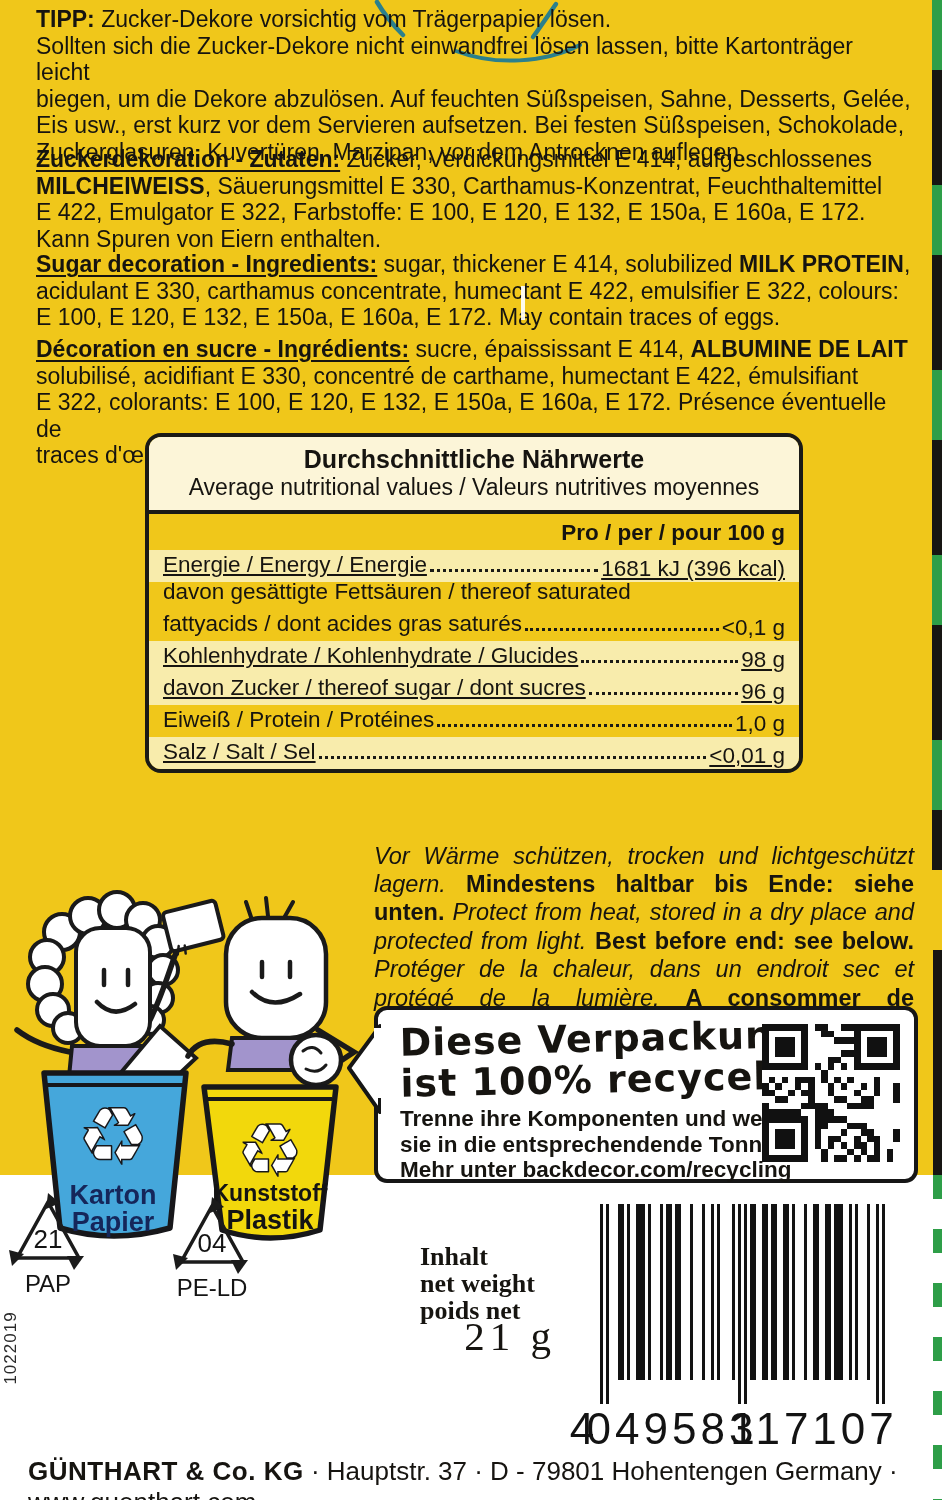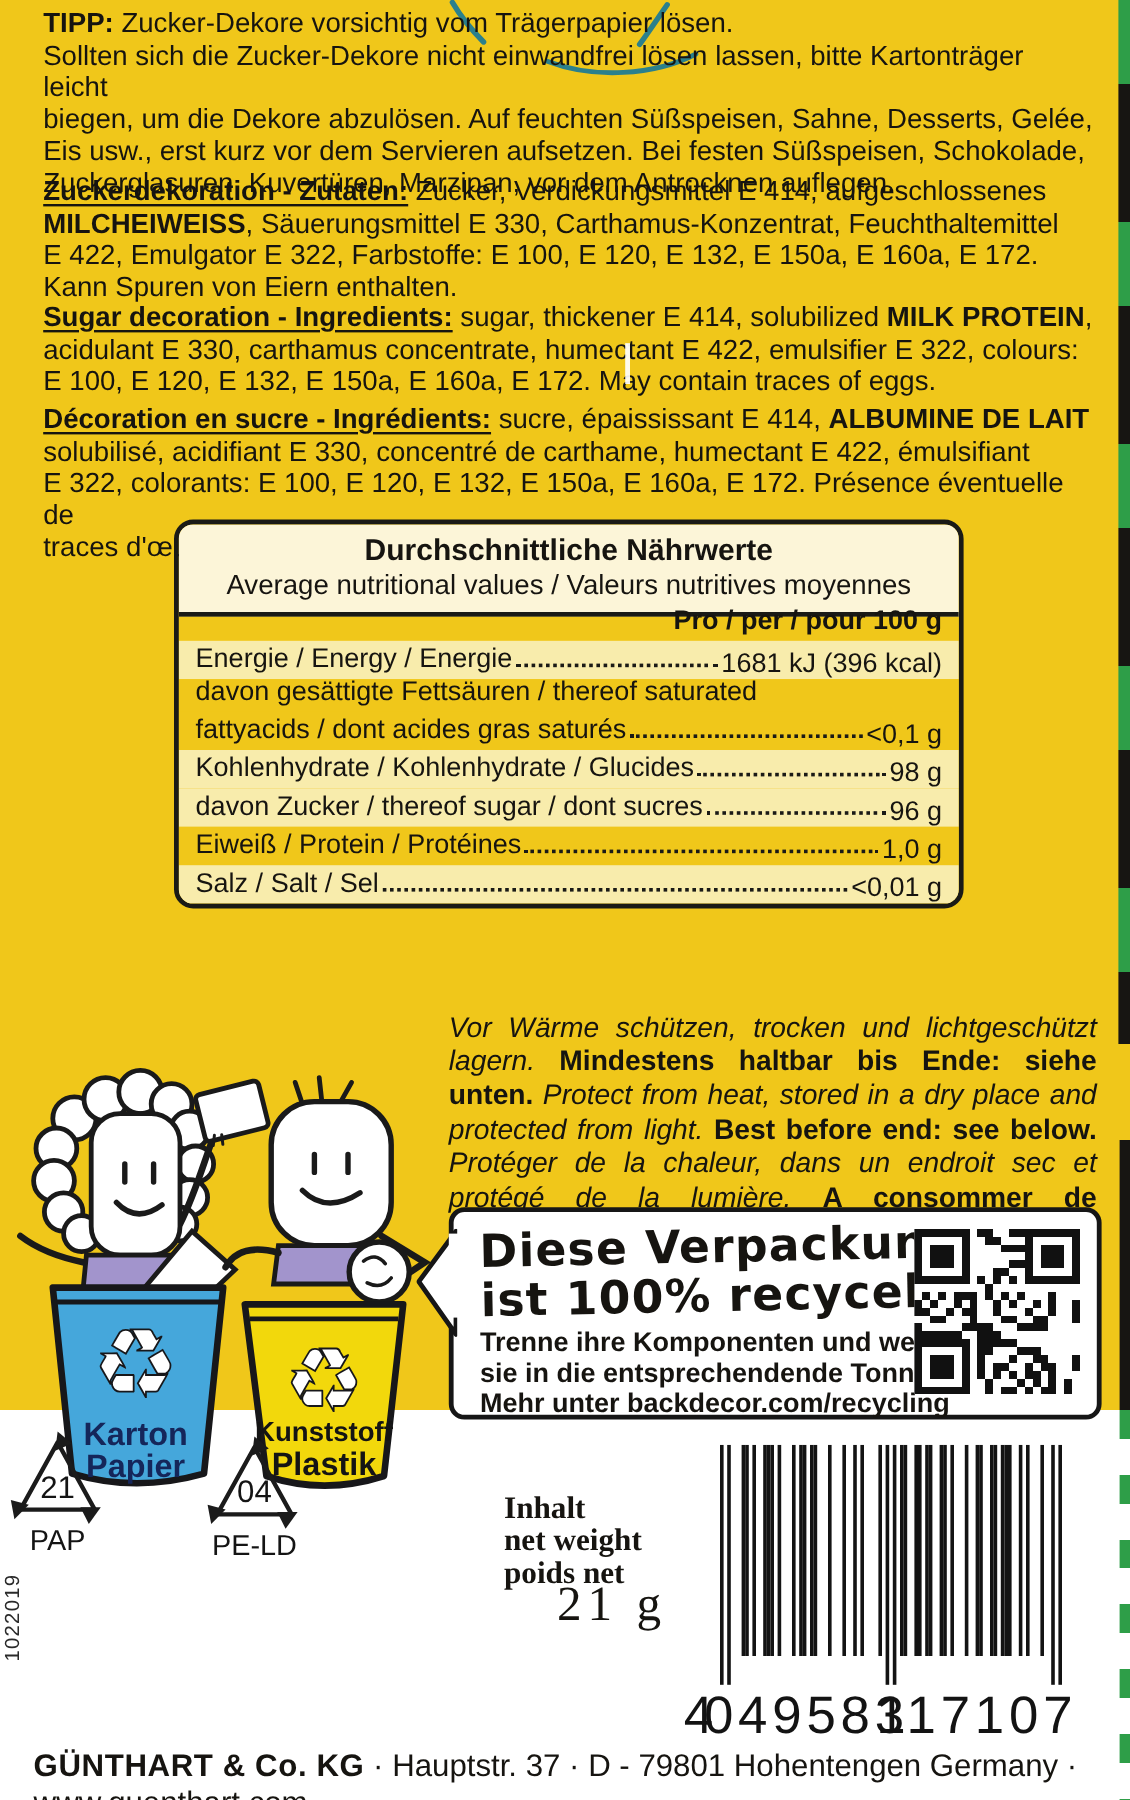--- a/index.html
+++ b/index.html
@@ -14,23 +14,23 @@
          background:repeating-linear-gradient(180deg,#2E9E48 0 24px,#ffffff 24px 54px);}
   .blk{position:absolute;white-space:pre-line;font-size:23px;line-height:26.5px;}
   .blk b{font-weight:bold;}
   .lead{font-weight:bold;text-decoration:underline;text-decoration-thickness:2px;text-underline-offset:3px;text-align:right;}
   
   .nutri{position:absolute;left:145px;top:433px;width:650px;border:4px solid #1a1a16;border-radius:16px;overflow:hidden;}
   .nhead{background:#FCF5D8;border-bottom:4px solid #1a1a16;text-align:center;padding:7px 8px 9px;}
   .ntitle{font-size:25px;font-weight:bold;line-height:30px;}
   .nsub{font-size:23px;line-height:27px;}
   .nrow{display:flex;align-items:flex-end;padding:0 14px;font-size:22.5px;height:32px;}
-  .nrow.tall{height:20px;}
+  .nrow.tall{height:36px;}
   .nrow.short{height:27px;}
-  .nrow.light{background:#F8ECAC;}
+  .nrow.light{background:#F8ECAC;text-decoration:underline;}
   .nrow.dark{background:#F0C71A;}
   .nrow .lbl{flex:0 0 auto;padding-bottom:4px;}
   .nrow .dots{flex:1 1 auto;border-bottom:3.4px dotted #1a1a16;margin:0 3px 10px 3px;}
   .nrow .val{flex:0 0 auto;text-align:right;padding-bottom:0;}
   .nrow.per{justify-content:flex-end;font-weight:bold;}
   
   .storage{position:absolute;left:374px;top:818px;width:540px;font-size:23.5px;line-height:28.4px;
            text-align:justify;}
   .storage i{font-style:italic;}
   .storage b{font-weight:bold;font-style:normal;}

